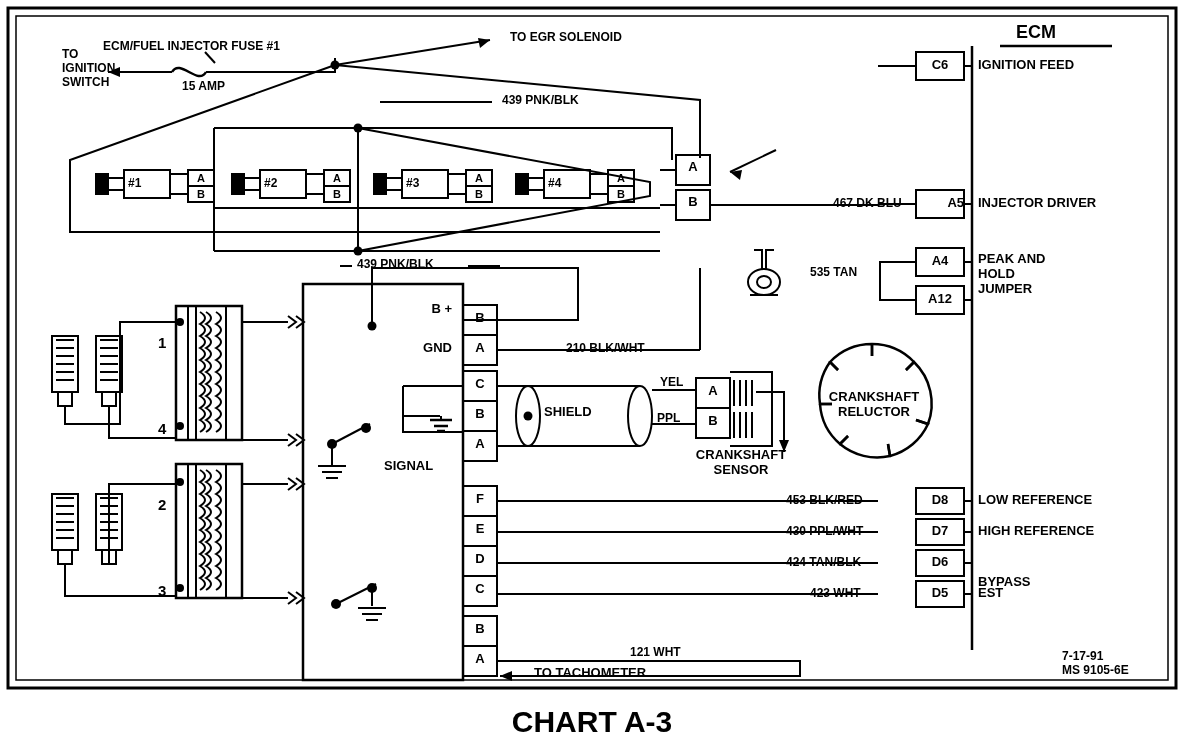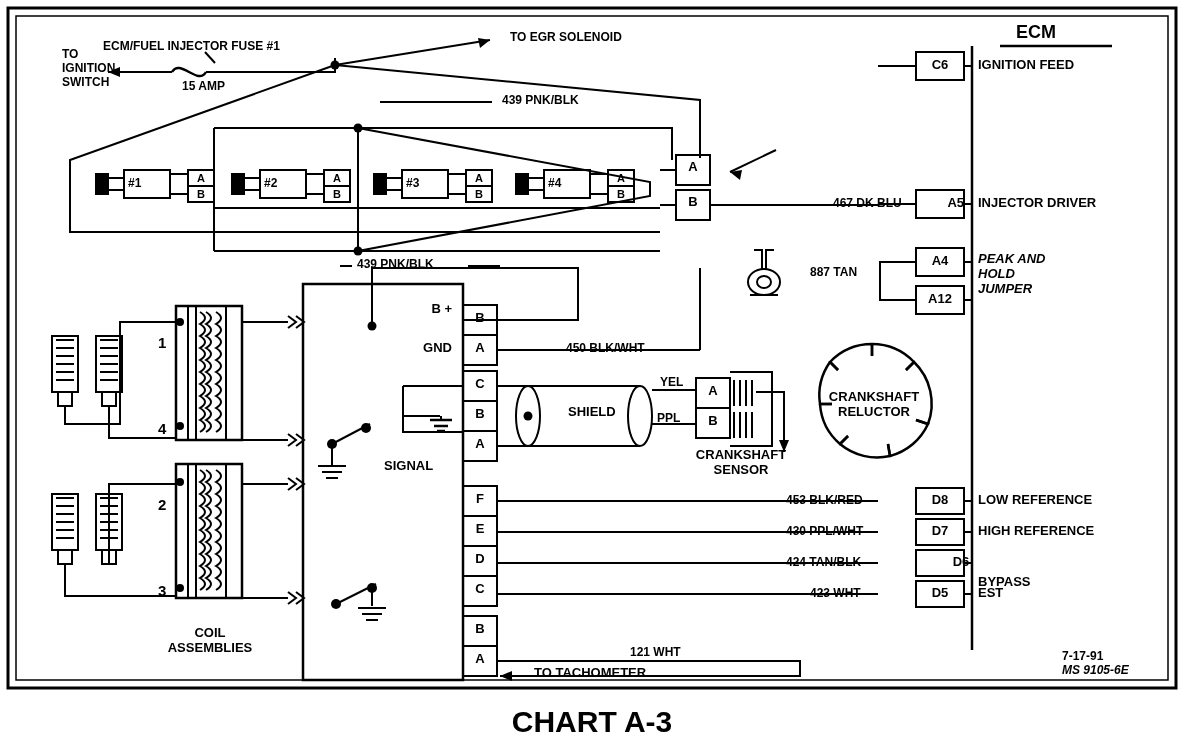--- a/index.html
+++ b/index.html
@@ -333,37 +333,37 @@
 <div class="lbl s10 center" style="left:324px; top:188px; width:26px;">B</div>
 <div class="lbl s10 center" style="left:466px; top:172px; width:26px;">A</div>
 <div class="lbl s10 center" style="left:466px; top:188px; width:26px;">B</div>
 <div class="lbl s10 center" style="left:608px; top:172px; width:26px;">A</div>
 <div class="lbl s10 center" style="left:608px; top:188px; width:26px;">B</div>
 
 <div class="lbl s12 center" style="left:676px; top:160px; width:34px;">A</div>
 <div class="lbl s12 center" style="left:676px; top:195px; width:34px;">B</div>
 
 <div class="lbl s11" style="left:805px; top:197px;margin-left:28px;">467 DK BLU</div>
-<div class="lbl s11" style="left:810px; top:266px;">887 TAN</div>
+<div class="lbl s11" style="left:810px; top:266px;">535 TAN</div>
 
 <div class="lbl s12 center" style="left:916px; top:58px; width:48px;">C6</div>
 <div class="lbl s12" style="left:978px; top:58px;">IGNITION FEED</div>
 <div class="lbl s12 center" style="left:916px; top:196px; width:48px;text-align:right;">A5</div>
 <div class="lbl s12" style="left:978px; top:196px;">INJECTOR DRIVER</div>
 <div class="lbl s12 center" style="left:916px; top:254px; width:48px;">A4</div>
 <div class="lbl s12 center" style="left:916px; top:292px; width:48px;">A12</div>
-<div class="lbl s12" style="left:978px; top:252px;font-style:italic;">PEAK AND
+<div class="lbl s12" style="left:978px; top:252px;">PEAK AND
 HOLD
 JUMPER</div>
 
 <div class="lbl s12 center" style="left:916px; top:493px; width:48px;">D8</div>
 <div class="lbl s12" style="left:978px; top:493px;">LOW REFERENCE</div>
 <div class="lbl s12 center" style="left:916px; top:524px; width:48px;">D7</div>
 <div class="lbl s12" style="left:978px; top:524px;">HIGH REFERENCE</div>
-<div class="lbl s12 center" style="left:916px; top:555px; width:48px;margin-left:21px;">D6</div>
+<div class="lbl s12 center" style="left:916px; top:555px; width:48px;">D6</div>
 <div class="lbl s12" style="left:978px; top:563px;margin-top:12px;">BYPASS</div>
 <div class="lbl s12 center" style="left:916px; top:586px; width:48px;">D5</div>
 <div class="lbl s12" style="left:978px; top:586px;">EST</div>
 
 <div class="lbl s12 right" style="left:380px; top:302px; width:72px;">B +</div>
 <div class="lbl s12 right" style="left:380px; top:341px; width:72px;">GND</div>
 <div class="lbl s12" style="left:384px; top:459px;">SIGNAL</div>
 
 <div class="lbl s12 center" style="left:463px; top:311px; width:34px;">B</div>
 <div class="lbl s12 center" style="left:463px; top:341px; width:34px;">A</div>
@@ -375,39 +375,37 @@
 <div class="lbl s12 center" style="left:463px; top:522px; width:34px;">E</div>
 <div class="lbl s12 center" style="left:463px; top:552px; width:34px;">D</div>
 <div class="lbl s12 center" style="left:463px; top:582px; width:34px;">C</div>
 <div class="lbl s12 center" style="left:463px; top:622px; width:34px;">B</div>
 <div class="lbl s12 center" style="left:463px; top:652px; width:34px;">A</div>
 
 <div class="lbl s14" style="left:158px; top:334px;">1</div>
 <div class="lbl s14" style="left:158px; top:420px;">4</div>
 <div class="lbl s14" style="left:158px; top:496px;">2</div>
 <div class="lbl s14" style="left:158px; top:582px;">3</div>
-<div class="lbl s12 center" style="left:148px; top:626px; width:124px;">COIL
-ASSEMBLIES</div>
-
-<div class="lbl s12" style="left:568px; top:405px;text-align:right;">SHIELD</div>
+
+<div class="lbl s12" style="left:544px; top:405px;text-align:right;">SHIELD</div>
 <div class="lbl s11" style="left:660px; top:376px;">YEL</div>
 <div class="lbl s11" style="left:657px; top:412px;">PPL</div>
 <div class="lbl s12 center" style="left:696px; top:384px; width:34px;">A</div>
 <div class="lbl s12 center" style="left:696px; top:414px; width:34px;">B</div>
 <div class="lbl s12 center" style="left:676px; top:448px; width:130px;">CRANKSHAFT
 SENSOR</div>
 <div class="lbl s12 center" style="left:812px; top:390px; width:124px;">CRANKSHAFT
 RELUCTOR</div>
 
 <div class="lbl s11" style="left:786px; top:494px;">453 BLK/RED</div>
 <div class="lbl s11" style="left:786px; top:525px;">430 PPL/WHT</div>
 <div class="lbl s11" style="left:786px; top:556px;">424 TAN/BLK</div>
 <div class="lbl s11" style="left:810px; top:587px;">423 WHT</div>
-<div class="lbl s11" style="left:566px; top:342px;">450 BLK/WHT</div>
+<div class="lbl s11" style="left:566px; top:342px;">210 BLK/WHT</div>
 <div class="lbl s11" style="left:630px; top:646px;">121 WHT</div>
 <div class="lbl s12" style="left:534px; top:666px;">TO TACHOMETER</div>
 
 <div class="lbl s11" style="left:1062px; top:650px;">7-17-91</div>
-<div class="lbl s11" style="left:1062px; top:664px;font-style:italic;">MS 9105-6E</div>
+<div class="lbl s11" style="left:1062px; top:664px;">MS 9105-6E</div>
 
 <div class="lbl s26 center" style="left:0px; top:705px; width:1184px;">CHART A-3</div>
 
 </div>
 
 </body></html>

